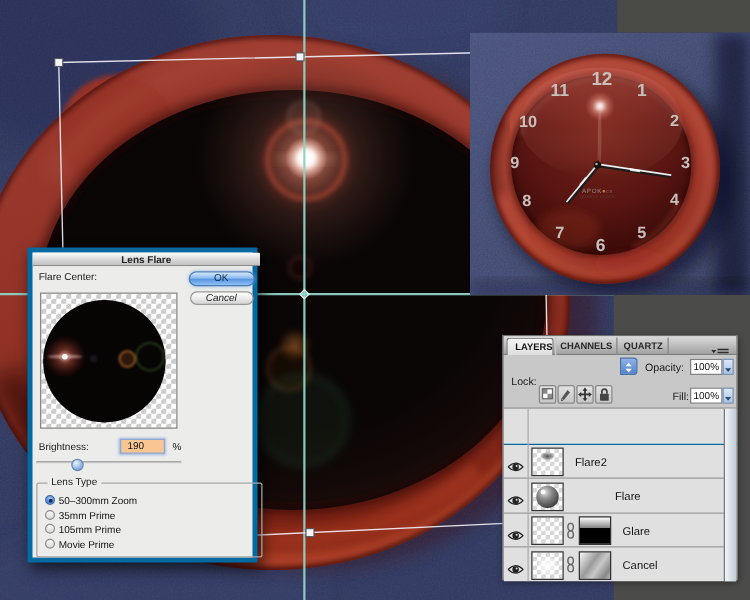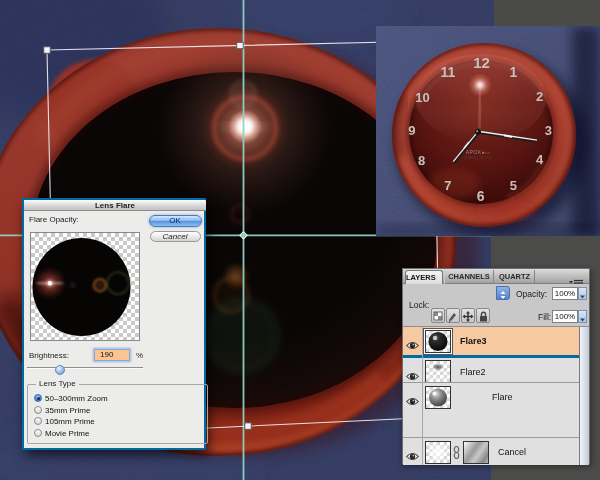--- a/index.html
+++ b/index.html
@@ -1,21 +1,21 @@
 <!DOCTYPE html>
 <html><head>
 <meta charset="utf-8">
 <style>
 html,body{margin:0;padding:0;}
 body{width:600px;height:480px;position:relative;overflow:hidden;font-family:"Liberation Sans",sans-serif;background:#2f3a66;}
 #canvas{position:absolute;left:0;top:0;z-index:1;}
 #clockimg{position:absolute;left:376px;top:26px;width:224px;height:210px;z-index:2;overflow:hidden;}
 #graytop{position:absolute;left:494px;top:0;width:106px;height:26px;background:#4a4a47;z-index:2;}
 #graybr{position:absolute;left:491px;top:236px;width:109px;height:244px;background:#4b4b49;z-index:2;}
-#dialog{position:absolute;left:22px;top:198px;width:184px;height:252px;background:#ececea;z-index:3;border:2px solid #0369a1;border-radius:1px;box-shadow:3px 5px 12px rgba(0,0,0,.65);box-sizing:border-box;}
+#dialog{position:absolute;left:22px;top:198px;width:184px;height:252px;background:#ececea;z-index:3;border:4px solid #0369a1;border-radius:1px;box-shadow:3px 5px 12px rgba(0,0,0,.65);box-sizing:border-box;}
 #panel{position:absolute;left:402px;top:268px;width:188px;height:196px;background:#c6c6c6;z-index:4;border:1px solid #6e6e6e;box-sizing:border-box;box-shadow:1px 2px 6px rgba(0,0,0,.45);}
 .abs{position:absolute;}
 .eyebox{position:absolute;left:3px;top:9px;width:13px;height:9px;}
 .thumb{position:absolute;top:2.5px;width:24px;height:21px;border:1px solid #333;background:#fff;overflow:hidden;}
 .thumb.sel{box-shadow:0 0 0 1px #fff,0 0 0 2px #555;}
 .thumb.chk{background-image:linear-gradient(45deg,#d4d4d4 25%,transparent 25%,transparent 75%,#d4d4d4 75%),linear-gradient(45deg,#d4d4d4 25%,#ffffff 25%,#ffffff 75%,#d4d4d4 75%);background-size:7px 7px;background-position:0 0,3.5px 3.5px;}
 .chain{position:absolute;left:50px;top:7px;width:7px;height:13px;}
 .lname{position:absolute;top:9px;font-size:9px;color:#111;}
 #panel .abs{box-sizing:border-box;}
 </style>
@@ -222,21 +222,21 @@
 <line x1="128" y1="109.6" x2="136" y2="110.9" stroke="#ffffff" stroke-width="2" opacity="0.85"></line>
 <line x1="88" y1="122" x2="93" y2="116" stroke="#ffffff" stroke-width="1.6" opacity="0.7"></line>
 <circle cx="102" cy="106" r="3" fill="#1a110f"></circle>
 <circle cx="101.2" cy="105.2" r="1" fill="#cfd2d6" opacity="0.8"></circle>
 </svg>
 </div>
 
 <div id="dialog">
 <div class="abs" style="left:0;top:0;width:182px;height:10px;background:linear-gradient(#fdfdfd,#d9d9d9 55%,#c2c2c2);border-bottom:1px solid #8c8c8c;border-radius:1px 1px 0 0;"></div>
 <div class="abs" style="left:0;top:0;width:182px;height:11px;text-align:center;font-size:8px;line-height:11px;color:#222;font-weight:bold;">Lens Flare</div>
-<div class="abs" style="left:5px;top:15px;font-size:8px;color:#1a1a1a;">Flare Opacity:</div>
+<div class="abs" style="left:5px;top:15px;font-size:8px;color:#1a1a1a;">Flare Center:</div>
 <div class="abs" style="left:6px;top:32px;width:108px;height:107px;border:1px solid #888;background-image:linear-gradient(45deg,#c9c9c9 25%,transparent 25%,transparent 75%,#c9c9c9 75%),linear-gradient(45deg,#c9c9c9 25%,#ffffff 25%,#ffffff 75%,#c9c9c9 75%);background-size:8px 8px;background-position:0 0,4px 4px;">
 <svg width="108" height="107" style="position:absolute;left:0;top:0;">
 <defs>
 <filter id="pb1" x="-50%" y="-50%" width="200%" height="200%">
             <feGaussianBlur stdDeviation="1"></feGaussianBlur>
           </filter>
 <radialGradient id="pglow" cx="0.5" cy="0.5" r="0.5">
 <stop offset="0" stop-color="rgba(255,200,185,0.9)"></stop>
 <stop offset="0.35" stop-color="rgba(210,90,70,0.45)"></stop>
 <stop offset="1" stop-color="rgba(140,35,25,0)"></stop>
@@ -266,21 +266,21 @@
 <div class="abs" style="left:10px;top:217px;width:8px;height:8px;border-radius:50%;background:linear-gradient(#fdfdfd,#d8d8d8);border:1px solid #8a8a8a;box-sizing:border-box;"></div>
 <div class="abs" style="left:10px;top:229px;width:8px;height:8px;border-radius:50%;background:linear-gradient(#fdfdfd,#d8d8d8);border:1px solid #8a8a8a;box-sizing:border-box;"></div>
 <div class="abs" style="left:21px;top:194px;font-size:8px;color:#111;">50–300mm Zoom</div>
 <div class="abs" style="left:21px;top:205.5px;font-size:8px;color:#111;">35mm Prime</div>
 <div class="abs" style="left:21px;top:217px;font-size:8px;color:#111;">105mm Prime</div>
 <div class="abs" style="left:21px;top:229px;font-size:8px;color:#111;">Movie Prime</div>
 </div>
 <div id="panel">
 
 <div class="abs" style="left:0;top:0;width:186px;height:15px;background:linear-gradient(#dcdcdc,#a2a2a2);border-bottom:1px solid #7e7e7e;"></div>
-<div class="abs" style="left:2px;top:1px;width:38px;height:14px;background:linear-gradient(#f4f4f4,#dedede);border:1px solid #787878;border-bottom:none;border-radius:3px 3px 0 0;box-sizing:border-box;text-align:left;font-size:7.5px;font-weight:bold;line-height:13px;color:#151515;">LAYERS</div>
+<div class="abs" style="left:2px;top:1px;width:38px;height:14px;background:linear-gradient(#f4f4f4,#dedede);border:1px solid #787878;border-bottom:none;border-radius:3px 3px 0 0;box-sizing:border-box;text-align:right;font-size:7.5px;font-weight:bold;line-height:13px;color:#151515;">LAYERS</div>
 <div class="abs" style="left:41px;top:1px;width:50px;height:14px;border-left:1px solid #c8c8c8;border-right:1px solid #858585;box-sizing:border-box;text-align:center;font-size:7.5px;font-weight:bold;line-height:14px;color:#2a2a2a;">CHANNELS</div>
 <div class="abs" style="left:92px;top:1px;width:40px;height:14px;border-right:1px solid #858585;box-sizing:border-box;text-align:center;font-size:7.5px;font-weight:bold;line-height:14px;color:#2a2a2a;">QUARTZ</div>
 <div class="abs" style="left:166px;top:4px;width:14px;height:8px;">
 <svg width="14" height="8">
         <g stroke="#2e2e2e" stroke-width="1.2">
           <line x1="5" y1="1.5" x2="14" y2="1.5"></line>
           <line x1="5" y1="4" x2="14" y2="4"></line>
           <line x1="5" y1="6.5" x2="14" y2="6.5"></line>
         </g>
         <path d="M0 2 L4 2 L2 4.5 Z" fill="#2e2e2e"></path>
@@ -330,40 +330,21 @@
 </div>
 <div class="abs" style="left:135px;top:42.5px;font-size:8.5px;color:#1a1a1a;">Fill:</div>
 <div class="abs" style="left:149px;top:41px;width:26px;height:13px;background:#fff;border:1px solid #808080;box-sizing:border-box;font-size:8px;line-height:11px;color:#111;text-align:center;">100%</div>
 <div class="abs" style="left:175px;top:41px;width:9px;height:13px;background:linear-gradient(#dce8f6,#a8c4e8);border:1px solid #7a94b8;box-sizing:border-box;">
 <svg width="7" height="11">
         <path d="M3.5 7.5 L6 4.5 L1 4.5 Z" fill="#334a66"></path>
       </svg>
 </div>
 
 <div class="abs" style="left:0;top:58px;width:186px;height:138px;background:#e0e0e0;"></div>
-<div id="row1" class="abs" style="left:0;top:58px;width:186px;height:27.5px;background:#f7c9a1;">
-<div class="eyebox"><svg width="13" height="9" viewBox="0 0 13 9">
-          <path d="M0.5 4.5 Q6.5 -1.5 12.5 4.5 Q6.5 10.5 0.5 4.5 Z" fill="#e6e6e6" stroke="#222" stroke-width="1"></path>
-          <circle cx="6.5" cy="4.5" r="2.6" fill="#222"></circle>
-          <circle cx="7.3" cy="3.7" r="0.8" fill="#ddd"></circle>
-        </svg></div>
-<div class="thumb sel chk" style="left:22px;"><svg width="24" height="21">
-          <defs>
-            <radialGradient id="ball1" cx="0.38" cy="0.3" r="0.75">
-              <stop offset="0" stop-color="#6a6a6a"></stop>
-              <stop offset="0.25" stop-color="#2e2e2e"></stop>
-              <stop offset="1" stop-color="#040404"></stop>
-            </radialGradient>
-          </defs>
-          <circle cx="12" cy="10.5" r="9.5" fill="url(#ball1)"></circle>
-          <circle cx="9" cy="7" r="2.2" fill="rgba(240,240,240,0.75)"></circle>
-        </svg></div>
-<div class="lname" style="left:57px;font-weight:bold;">Flare3</div>
-</div>
-<div id="row2" class="abs" style="left:0;top:85.5px;width:186px;height:27.5px;border-top:3px solid #0369a1;box-sizing:border-box;padding-left:20px;">
+<div id="row2" class="abs" style="left:0;top:85.5px;width:186px;height:27.5px;border-top:1px solid #0369a1;box-sizing:border-box;padding-left:20px;">
 <div class="eyebox"><svg width="13" height="9" viewBox="0 0 13 9">
           <path d="M0.5 4.5 Q6.5 -1.5 12.5 4.5 Q6.5 10.5 0.5 4.5 Z" fill="#e6e6e6" stroke="#222" stroke-width="1"></path>
           <circle cx="6.5" cy="4.5" r="2.6" fill="#222"></circle>
           <circle cx="7.3" cy="3.7" r="0.8" fill="#ddd"></circle>
         </svg></div>
 <div class="thumb chk" style="left:22px;"><svg width="24" height="21">
           <defs>
             <radialGradient id="smu" cx="0.5" cy="0.5" r="0.5">
               <stop offset="0" stop-color="rgba(60,60,60,0.9)"></stop>
               <stop offset="0.6" stop-color="rgba(90,90,90,0.5)"></stop>
@@ -386,20 +367,36 @@
               <stop offset="0" stop-color="#dedede"></stop>
               <stop offset="0.4" stop-color="#888888"></stop>
               <stop offset="1" stop-color="#303030"></stop>
             </radialGradient>
           </defs>
           <circle cx="12" cy="10.5" r="9" fill="url(#ball3)"></circle>
           <circle cx="8.5" cy="6.5" r="2" fill="rgba(255,255,255,0.9)"></circle>
         </svg></div>
 <div class="lname" style="left:57px;margin-left:32px;">Flare</div>
 </div>
+<div id="row4" class="abs" style="left:0;top:140.5px;width:186px;height:27.5px;border-top:1px solid #9a9a9a;box-sizing:border-box;">
+<div class="eyebox"><svg width="13" height="9" viewBox="0 0 13 9">
+          <path d="M0.5 4.5 Q6.5 -1.5 12.5 4.5 Q6.5 10.5 0.5 4.5 Z" fill="#e6e6e6" stroke="#222" stroke-width="1"></path>
+          <circle cx="6.5" cy="4.5" r="2.6" fill="#222"></circle>
+          <circle cx="7.3" cy="3.7" r="0.8" fill="#ddd"></circle>
+        </svg></div>
+<div class="thumb chk" style="left:22px;"></div>
+<div class="chain"><svg width="7" height="13">
+          <g fill="none" stroke="#666" stroke-width="1.2">
+            <ellipse cx="3.5" cy="3.5" rx="2.2" ry="3"></ellipse>
+            <ellipse cx="3.5" cy="9.5" rx="2.2" ry="3"></ellipse>
+          </g>
+        </svg></div>
+<div class="thumb" style="left:60px;background:linear-gradient(#ffffff,#8a8a8a 38%,#000 42%,#000);"></div>
+<div class="lname" style="left:95px;">Glare</div>
+</div>
 <div id="row5" class="abs" style="left:0;top:168px;width:186px;height:28px;border-top:1px solid #9a9a9a;box-sizing:border-box;">
 <div class="eyebox"><svg width="13" height="9" viewBox="0 0 13 9">
           <path d="M0.5 4.5 Q6.5 -1.5 12.5 4.5 Q6.5 10.5 0.5 4.5 Z" fill="#e6e6e6" stroke="#222" stroke-width="1"></path>
           <circle cx="6.5" cy="4.5" r="2.6" fill="#222"></circle>
           <circle cx="7.3" cy="3.7" r="0.8" fill="#ddd"></circle>
         </svg></div>
 <div class="thumb chk" style="left:22px;">
         <div style="position:absolute;left:4px;top:3px;width:16px;height:15px;border-radius:50%;background:radial-gradient(rgba(255,255,255,0.95),rgba(255,255,255,0));"></div>
       </div>
 <div class="chain"><svg width="7" height="13">

